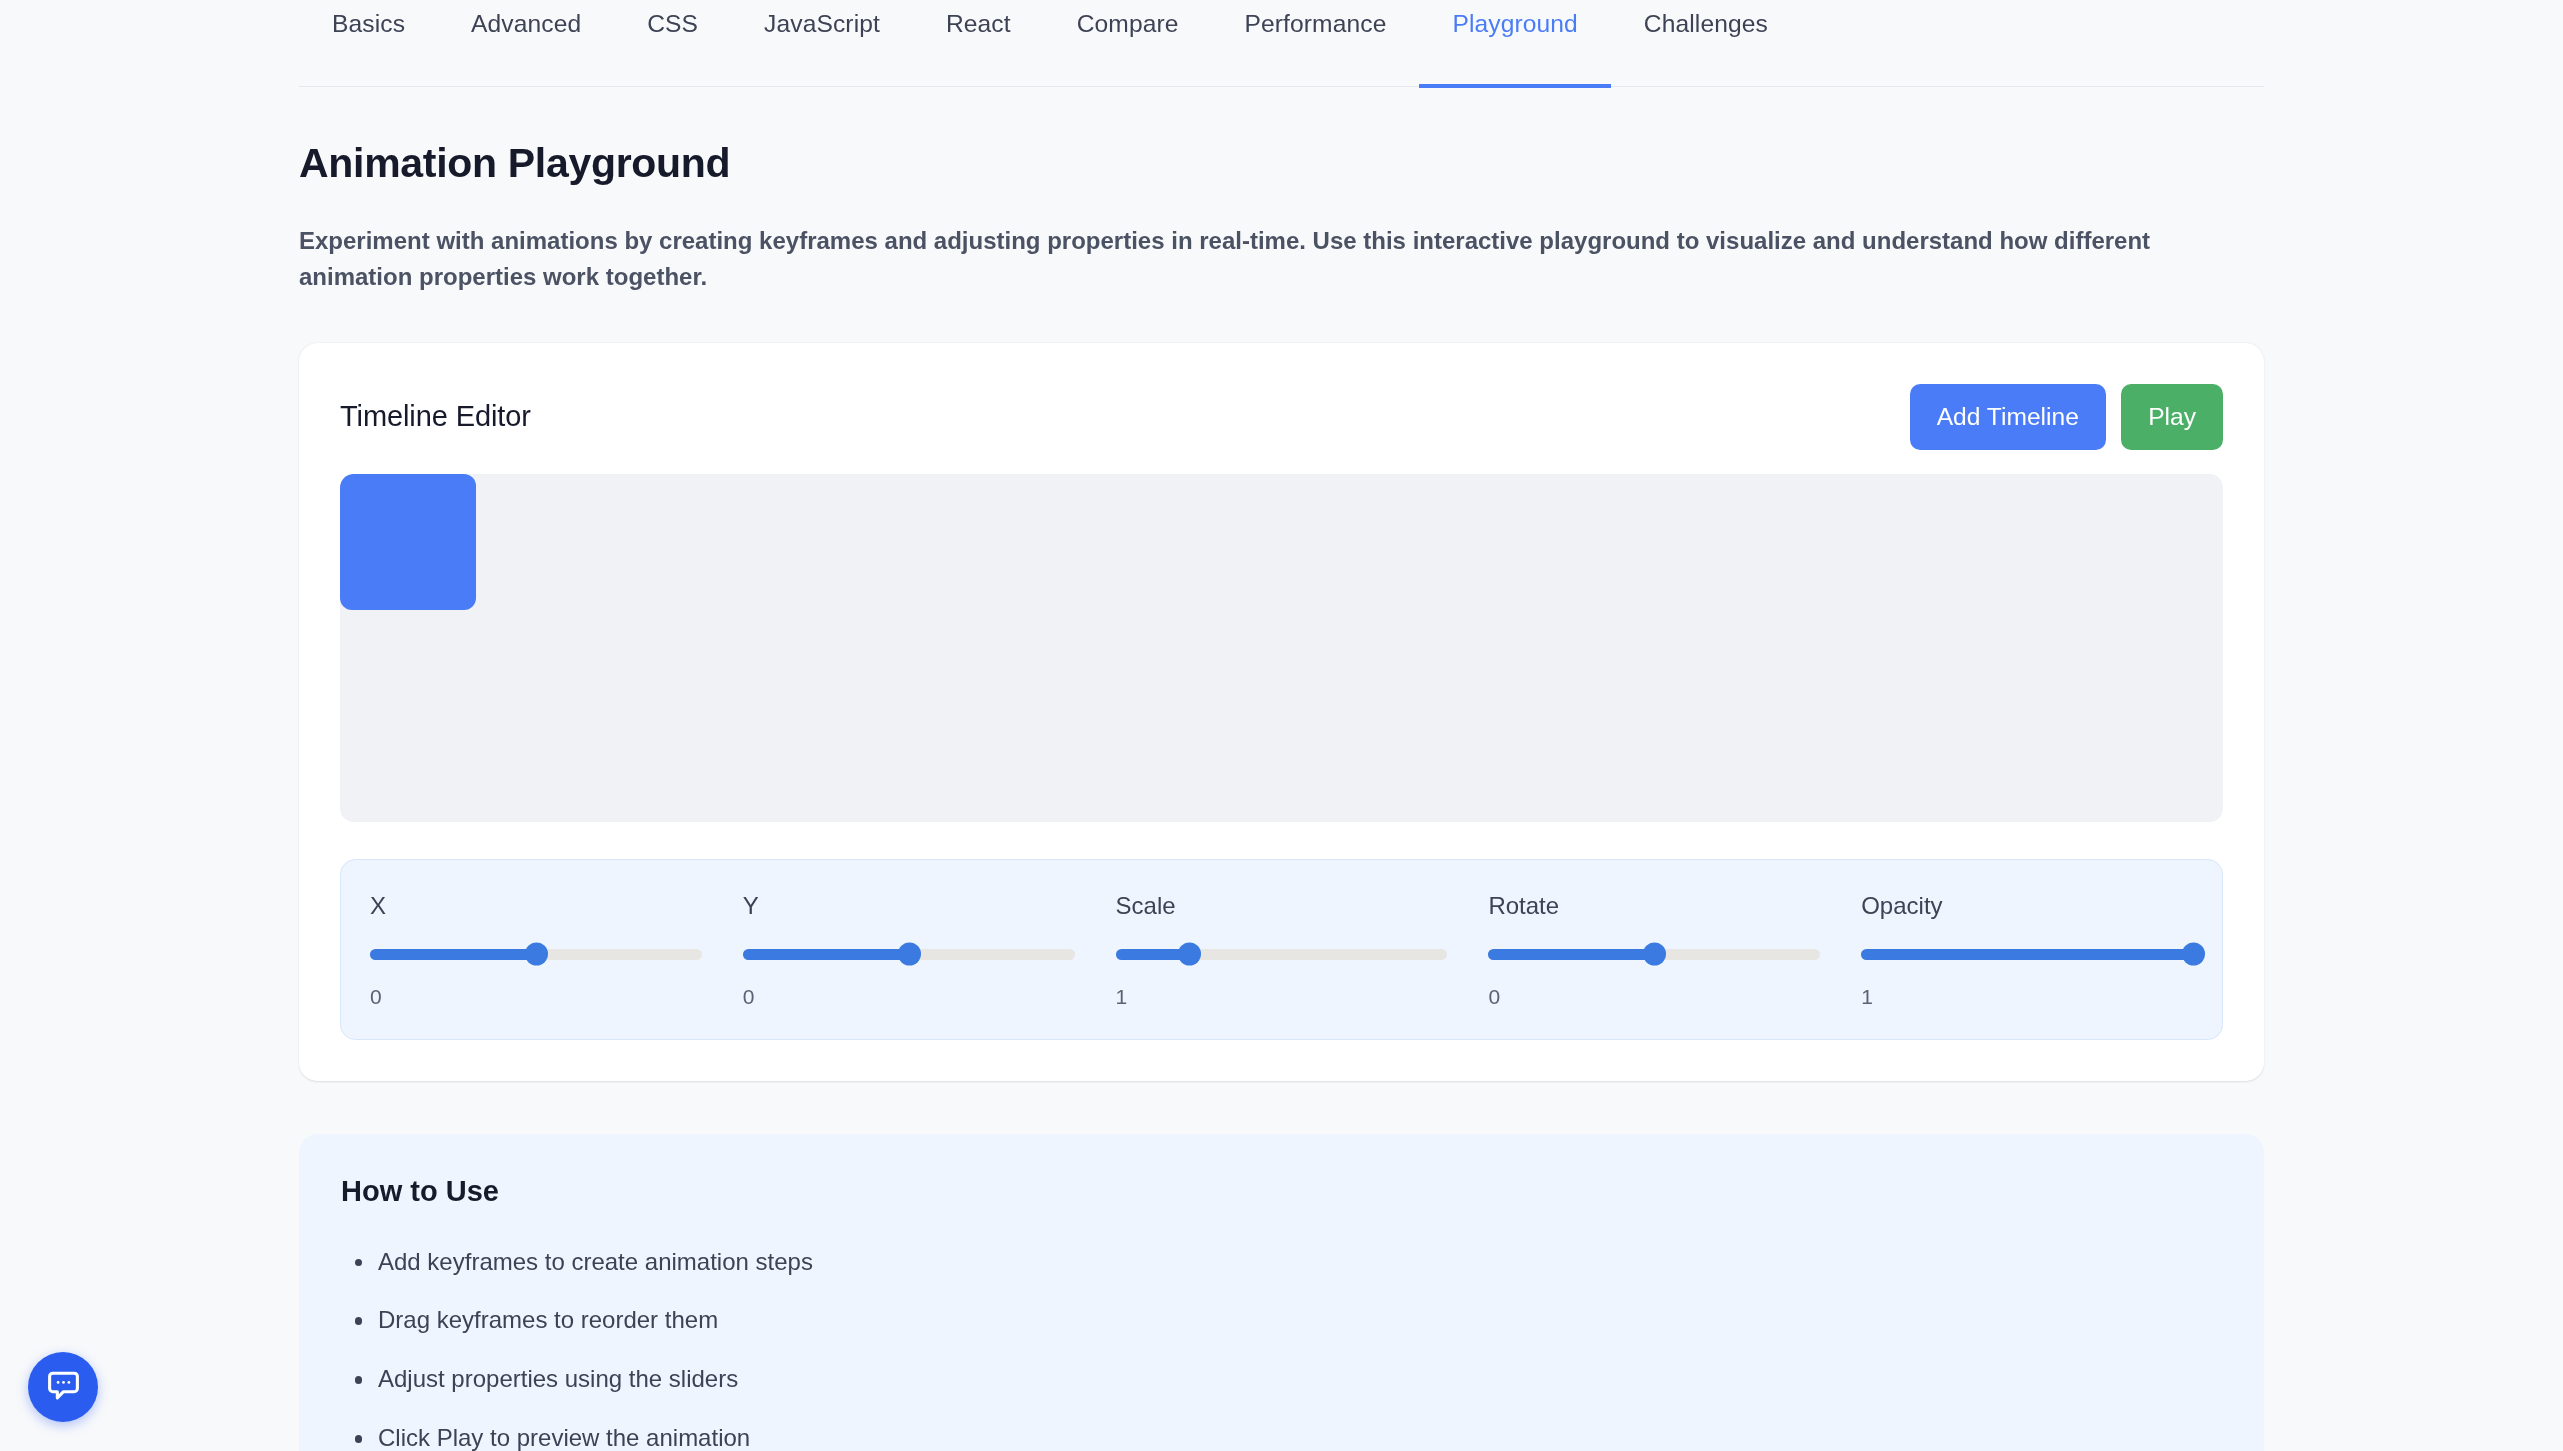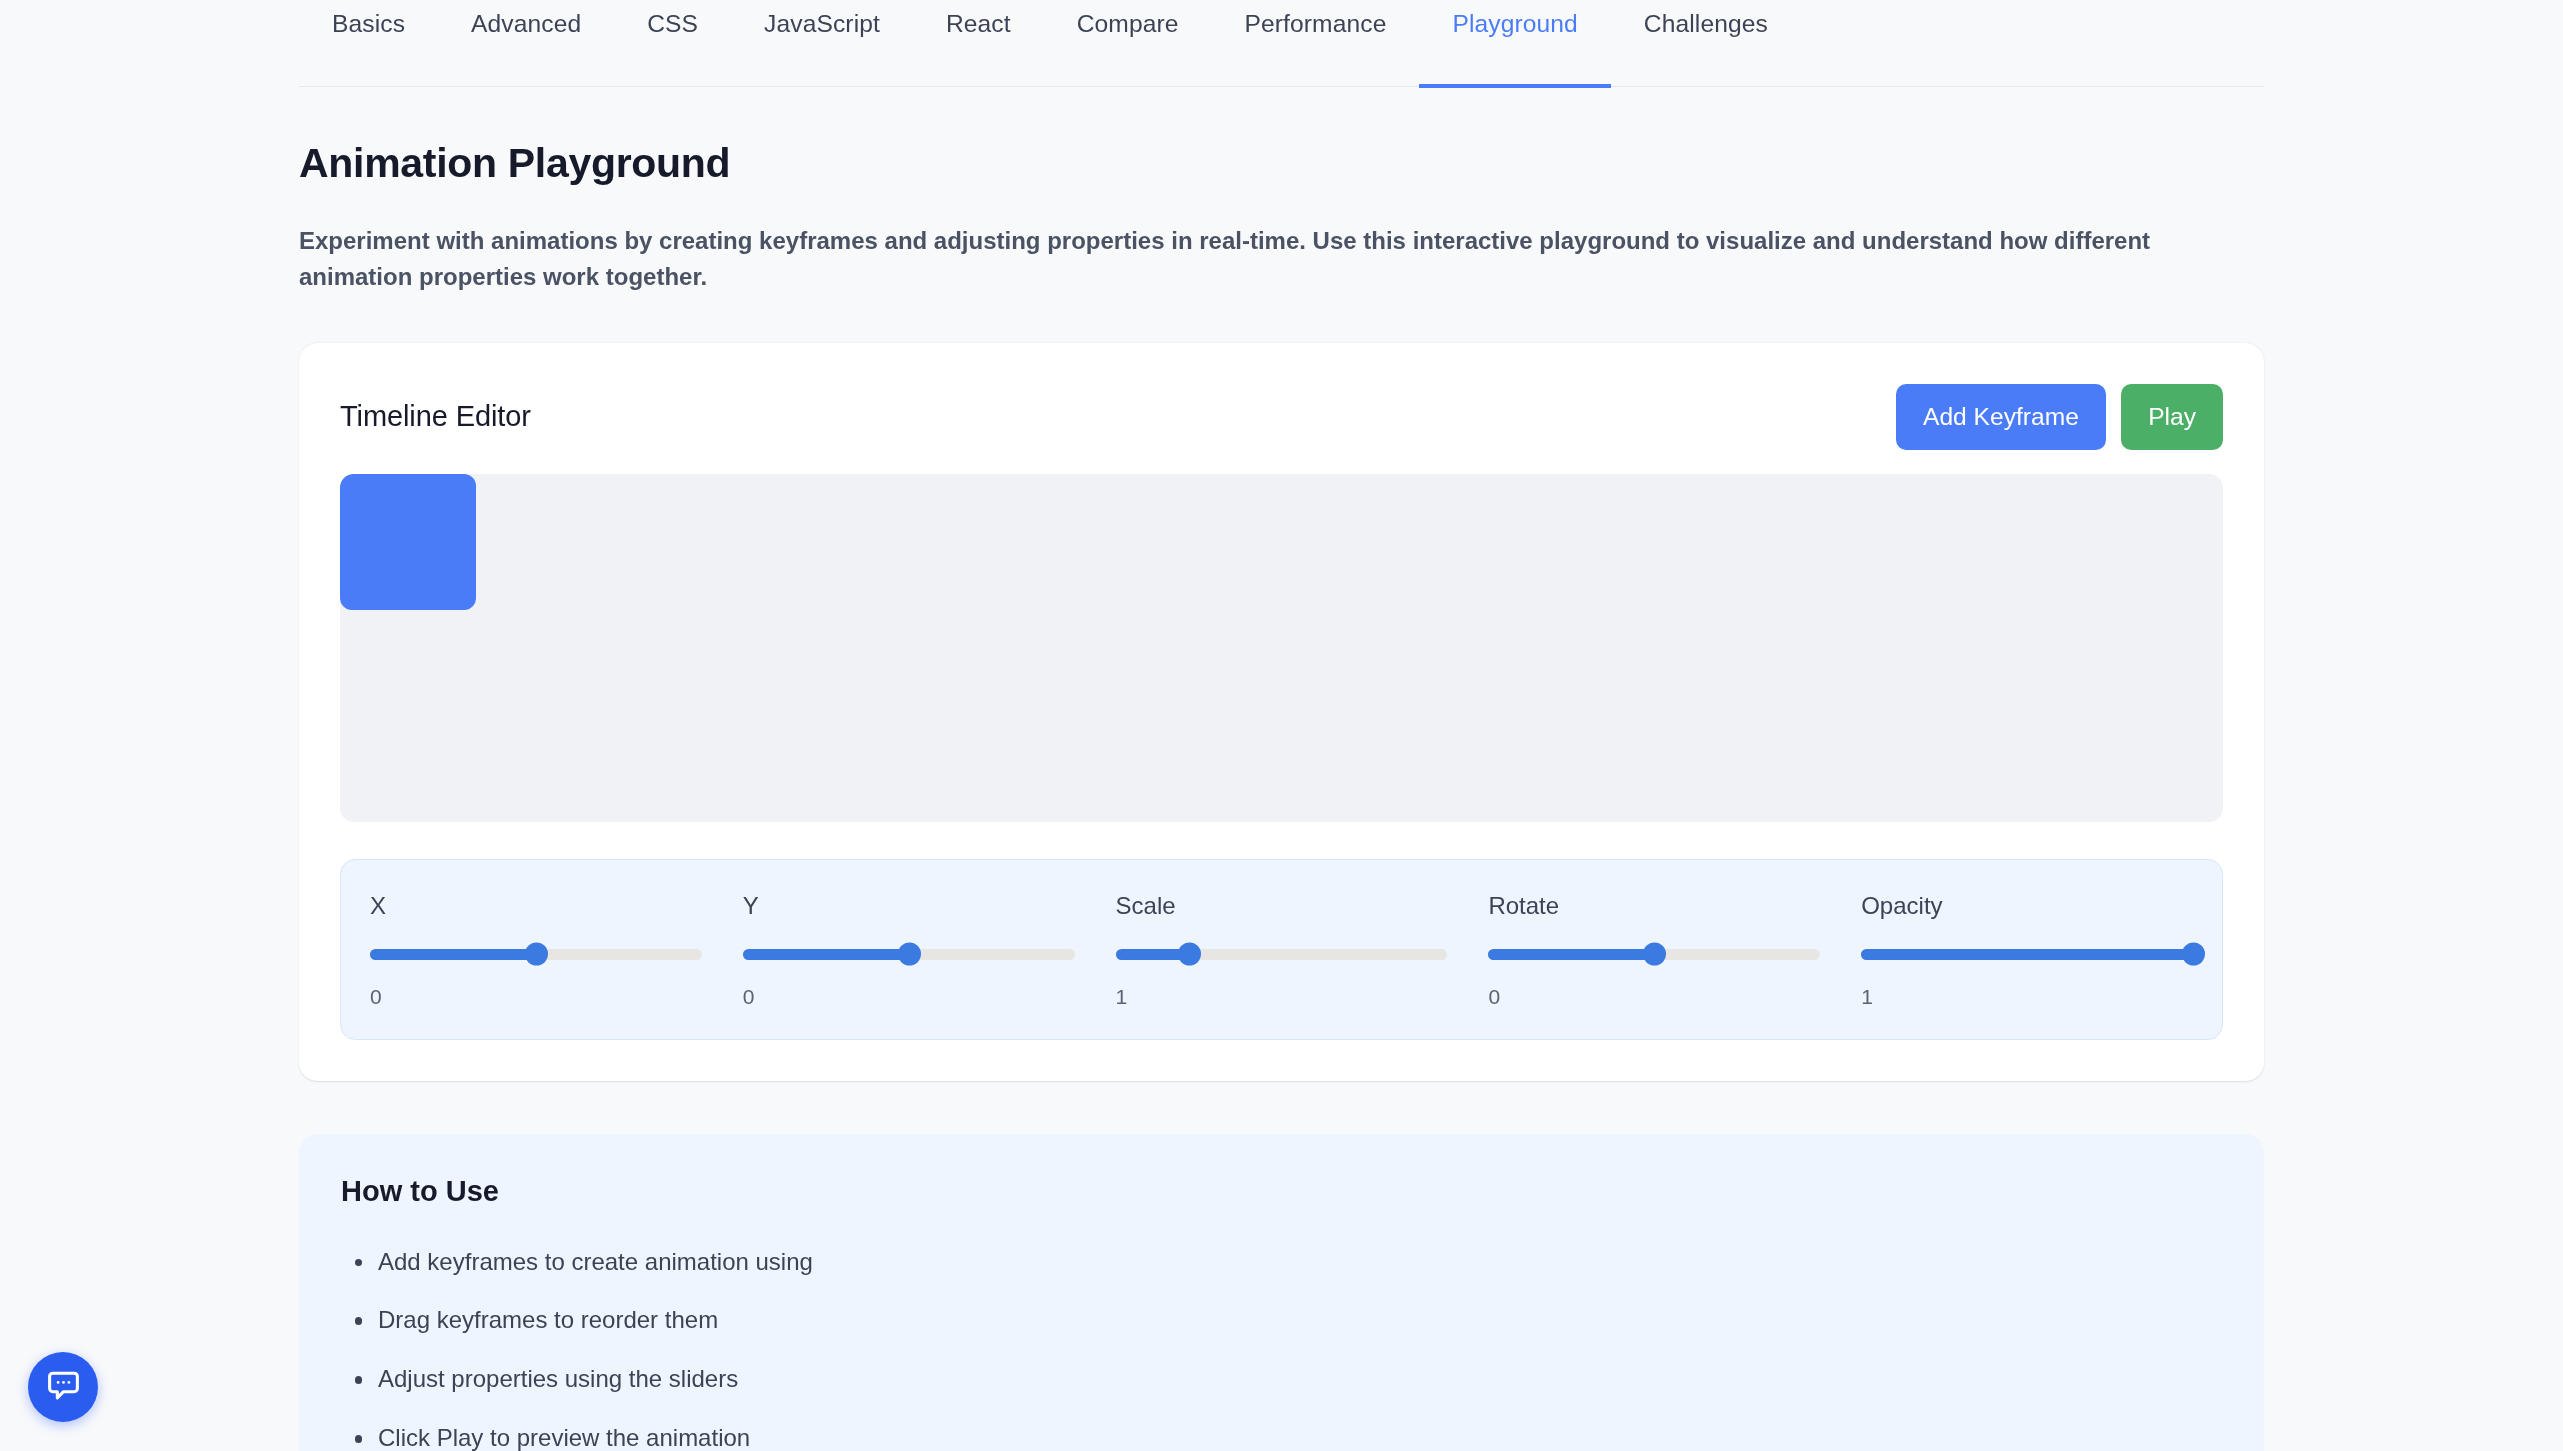--- a/index.html
+++ b/index.html
@@ -265,21 +265,21 @@
 
 <main class="page">
 
   <h1 class="page-title">Animation Playground</h1>
   <p class="page-desc">Experiment with animations by creating keyframes and adjusting properties in real-time. Use this interactive playground to visualize and understand how different animation properties work together.</p>
 
   <section class="card">
     <div class="card-head">
       <h2 class="card-title">Timeline Editor</h2>
       <div class="card-actions">
-        <button class="btn btn-primary">Add Keyframe</button>
+        <button class="btn btn-primary">Add Timeline</button>
         <button class="btn btn-success">Play</button>
       </div>
     </div>
 
     <div class="stage">
       <div class="anim-box"></div>
     </div>
 
     <div class="sliders">
         <div class="slider-group">
@@ -331,21 +331,21 @@
             </div>
           </div>
           <div class="slider-value">1</div>
         </div>
       </div>
   </section>
 
   <section class="howto">
     <h2 class="howto-title">How to Use</h2>
     <ul class="howto-list">
-        <li>Add keyframes to create animation using</li>
+        <li>Add keyframes to create animation steps</li>
         <li>Drag keyframes to reorder them</li>
         <li>Adjust properties using the sliders</li>
         <li>Click Play to preview the animation</li>
       </ul>
   </section>
 
 </main>
 
 <div class="chat-fab">
   <span>

